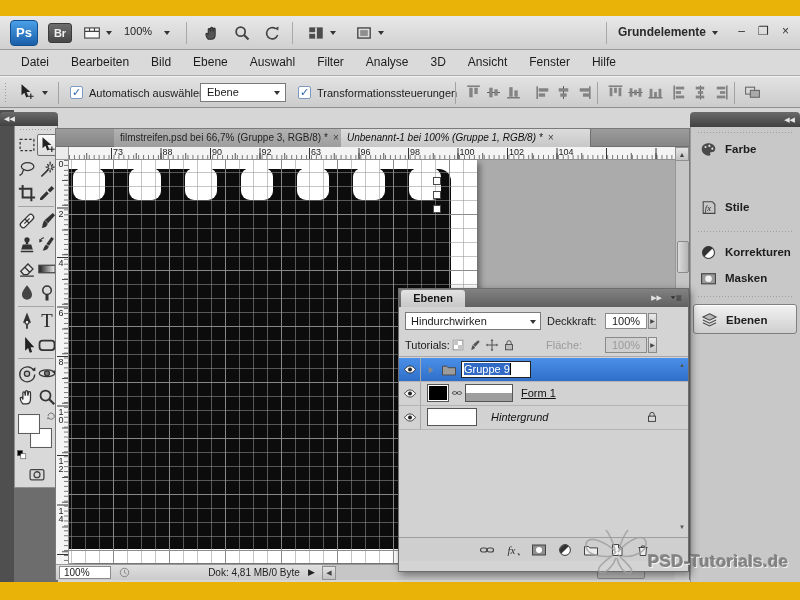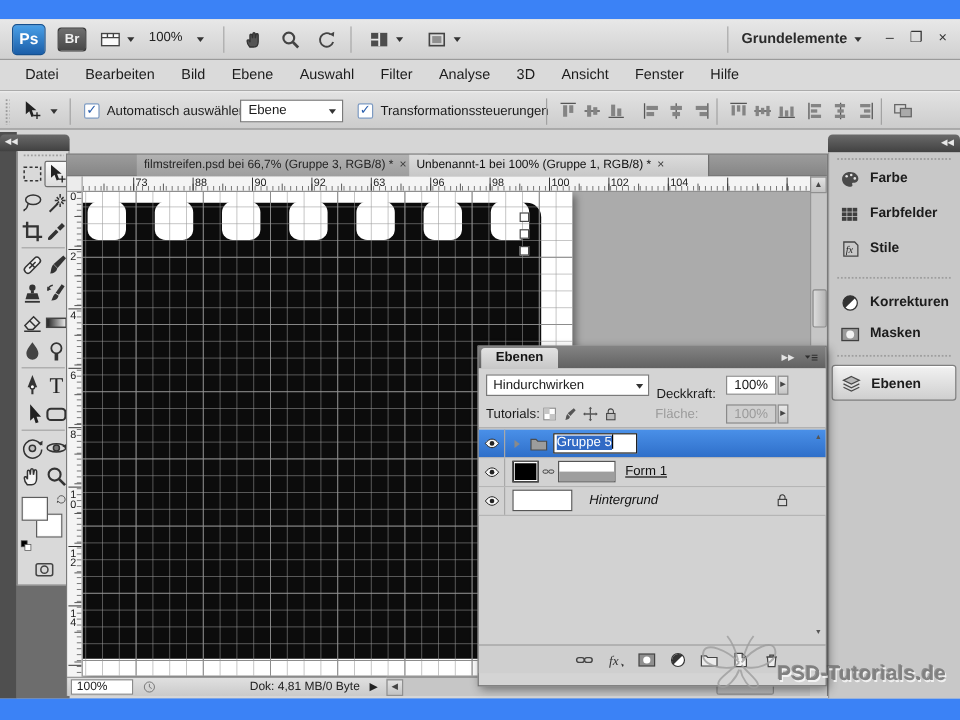--- a/index.html
+++ b/index.html
@@ -1,18 +1,18 @@
 <!DOCTYPE html>
 <html><head>
 <meta charset="utf-8">
 <style>
   * { margin:0; padding:0; box-sizing:border-box; }
   html,body { width:800px; height:600px; overflow:hidden; background:#000;
     font-family:"Liberation Sans","DejaVu Sans",sans-serif; }
-  #screen { position:relative; width:800px; height:600px; background:#3b82f6; }
+  #screen { position:relative; width:800px; height:600px; background:#eab308; }
   #app { position:absolute; left:0; top:16px; width:800px; height:566px; background:#d6d6d6; font-size:11px; color:#1a1a1a; }
   .abs { position:absolute; }
   svg { display:block; width:100%; height:100%; }
 
   
   #appbar { position:absolute; left:0; top:0; width:800px; height:34px;
     background:linear-gradient(#e8e8e8,#d0d0d0); border-bottom:1px solid #9a9a9a; }
   #ps-logo { position:absolute; left:10px; top:4px; width:28px; height:26px; border-radius:4px;
     background:linear-gradient(#4aa0e8,#1b5ea8); border:1px solid #14508f; color:#fff; font-weight:bold;
     font-size:13px; text-align:center; line-height:24px; }
@@ -60,21 +60,21 @@
   #mini-swatch { position:absolute; left:2px; top:324px; width:10px; height:10px; }
   #swatch-reset { position:absolute; left:31px; top:284px; width:11px; height:11px; }
   #quickmask { position:absolute; left:9px; top:340px; width:26px; height:17px; }
 
   
   #docwin { position:absolute; left:55px; top:112px; width:635px; height:452px; background:#ababab; border:1px solid #7a7a7a; }
   #tabbar { position:absolute; left:0; top:0; width:633px; height:18px; background:linear-gradient(#9c9c9c,#868686); border-bottom:1px solid #6f6f6f; }
   .tab { position:absolute; top:0; height:18px; overflow:hidden; white-space:nowrap; font-size:10px; line-height:17px; padding:0 6px;
     border-right:1px solid #6f6f6f; }
   .tab.inactive { background:linear-gradient(#b2b2b2,#9d9d9d); color:#242424; }
-  .tab.active { background:linear-gradient(#dcdcdc,#c7c7c7); color:#101010; }
+  .tab.active { background:linear-gradient(#dcdcdc,#c7c7c7); color:#101010;font-style:italic; }
   .tab .close { display:inline-block; margin-left:5px; color:#3c3c3c; font-size:10px; }
   #ruler-corner { position:absolute; left:0; top:18px; width:13px; height:13px; background:#ececec; border-right:1px solid #9a9a9a; border-bottom:1px solid #9a9a9a; }
   #hruler { position:absolute; left:13px; top:18px; width:606px; height:13px; background:#f4f4f4; border-bottom:1px solid #8f8f8f; overflow:hidden; }
   #hruler .ticks1,#hruler .ticks2,#hruler .ticks3 { position:absolute; bottom:0; left:0; right:0; }
   #hruler .ticks1 { height:4px; background-image:linear-gradient(to right,#777 1px,transparent 1px); background-size:4.95px 100%; }
   #hruler .ticks2 { height:6px; background-image:linear-gradient(to right,#555 1px,transparent 1px); background-size:24.75px 100%; background-position:17.25px 0; }
   #hruler .ticks3 { height:11px; background-image:linear-gradient(to right,#333 1px,transparent 1px); background-size:49.5px 100%; background-position:42px 0; }
   .hlab { position:absolute; top:0; font-size:9px; color:#222; }
   #vruler { position:absolute; left:0; top:31px; width:13px; height:404px; background:#f4f4f4; border-right:1px solid #8f8f8f; overflow:hidden; }
   #vruler .ticks1,#vruler .ticks2,#vruler .ticks3 { position:absolute; right:0; top:0; bottom:0; }
@@ -593,38 +593,20 @@
           <div class="ico">
             <svg viewBox="0 0 16 16" xmlns="http://www.w3.org/2000/svg">
               <path d="M8 2.2c3.6 0 6.4 2.3 6.4 5.1 0 2.4-2 3.4-3.8 3.3-.9 0-1.5.5-1 1.3.6 1-.1 1.9-1.3 1.9-3.3 0-6.7-2.5-6.7-6S4.4 2.2 8 2.2z" fill="#4a4a4a"></path>
               <circle cx="5.2" cy="5.6" r="1" fill="#e4e4e4"></circle>
               <circle cx="8.8" cy="4.6" r="1" fill="#e4e4e4"></circle>
               <circle cx="11.6" cy="7.2" r="1" fill="#e4e4e4"></circle>
             </svg>
           </div>
           <div class="lbl">Farbe</div>
         </div>
-        <div class="dock-btn" style="top: 42px;">
-          <div class="ico">
-            <svg viewBox="0 0 16 16" xmlns="http://www.w3.org/2000/svg">
-              <g fill="#3f3f3f">
-                <rect x="1.5" y="3" width="3.6" height="3"></rect>
-                <rect x="5.7" y="3" width="3.6" height="3"></rect>
-                <rect x="9.9" y="3" width="3.6" height="3"></rect>
-                <rect x="1.5" y="6.6" width="3.6" height="3"></rect>
-                <rect x="5.7" y="6.6" width="3.6" height="3"></rect>
-                <rect x="9.9" y="6.6" width="3.6" height="3"></rect>
-                <rect x="1.5" y="10.2" width="3.6" height="3"></rect>
-                <rect x="5.7" y="10.2" width="3.6" height="3"></rect>
-                <rect x="9.9" y="10.2" width="3.6" height="3"></rect>
-              </g>
-            </svg>
-          </div>
-          <div class="lbl">Farbfelder</div>
-        </div>
         <div class="dock-btn" style="top: 71px;">
           <div class="ico">
             <svg viewBox="0 0 16 16" xmlns="http://www.w3.org/2000/svg">
               <path d="M3 2.5h8.5L14 5v8.5H3z" fill="none" stroke="#444"></path>
               <text x="4.5" y="11" font-size="8" font-style="italic" font-family="Liberation Serif,serif" fill="#222">fx</text>
             </svg>
           </div>
           <div class="lbl">Stile</div>
         </div>
         <div class="dock-btn" style="top: 116px;">
@@ -666,21 +648,21 @@
               <path d="M2 6l2.6 3 2.6-3z" fill="#2e2e2e"></path>
               <path d="M8.5 5.8h5.5M8.5 8h5.5M8.5 10.2h5.5" stroke="#2e2e2e"></path>
             </svg>
           </div>
     </div>
     <div id="lp-controls">
       <div id="blend-dd">
         <span class="val">Hindurchwirken</span>
         <span class="dar"></span>
       </div>
-      <div class="lp-lbl" style="left:148px;top:16px">Deckkraft:</div>
+      <div class="lp-lbl" style="left:148px;top:8px">Deckkraft:</div>
       <div class="lp-field" style="left:206px;top:6px">100%</div>
       <div class="spin" style="left:249px;top:6px">▶</div>
       <div class="lp-lbl" style="left:6px;top:32px">Tutorials:</div>
       <div id="lock-icons">
             <div class="lockico" style="left: 52px;">
               <svg viewBox="0 0 16 16" xmlns="http://www.w3.org/2000/svg">
                 <rect x="2.5" y="2.5" width="11" height="11" fill="#fff" stroke="#888"></rect>
                 <path d="M2.5 2.5h5.5v5.5H2.5zM8 8h5.5v5.5H8z" fill="#c6c6c6"></path>
               </svg>
             </div>
@@ -720,21 +702,21 @@
             <div style="position: absolute; left: 26px; top: 6px; width: 12px; height: 12px;">
               <svg viewBox="0 0 16 16" xmlns="http://www.w3.org/2000/svg">
                 <path d="M5 3.5l6 4.5-6 4.5z" fill="#8a8a8a"></path>
               </svg>
             </div>
             <div style="position: absolute; left: 42px; top: 4px; width: 16px; height: 16px;">
               <svg viewBox="0 0 16 16" xmlns="http://www.w3.org/2000/svg">
                 <path d="M1.5 4.2h4.2l1.4 1.5h7.4v7.3H1.5z" fill="#9c9c9c" stroke="#4c4c4c"></path>
               </svg>
             </div>
-            <div id="grp-edit"><span class="hl">Gruppe 5</span><span class="caret"></span></div>
+            <div id="grp-edit"><span class="hl">Gruppe 9</span><span class="caret"></span></div>
           </div>
           <div class="lrow" style="top: 24px;">
             <div class="eyebox">
               <div class="ico">
                 <svg viewBox="0 0 16 16" xmlns="http://www.w3.org/2000/svg">
                   <path d="M1.2 8C3.4 4.9 5.8 3.6 8 3.6S12.6 4.9 14.8 8c-2.2 3.1-4.6 4.4-6.8 4.4S3.4 11.1 1.2 8z" fill="#f5f5f5" stroke="#222"></path>
                   <circle cx="8" cy="8" r="2.4" fill="#222"></circle>
                 </svg>
               </div>
             </div>

